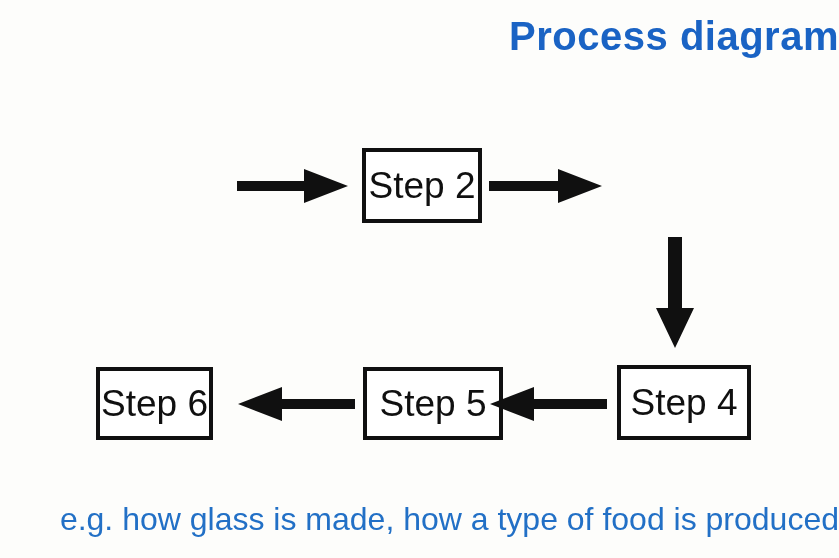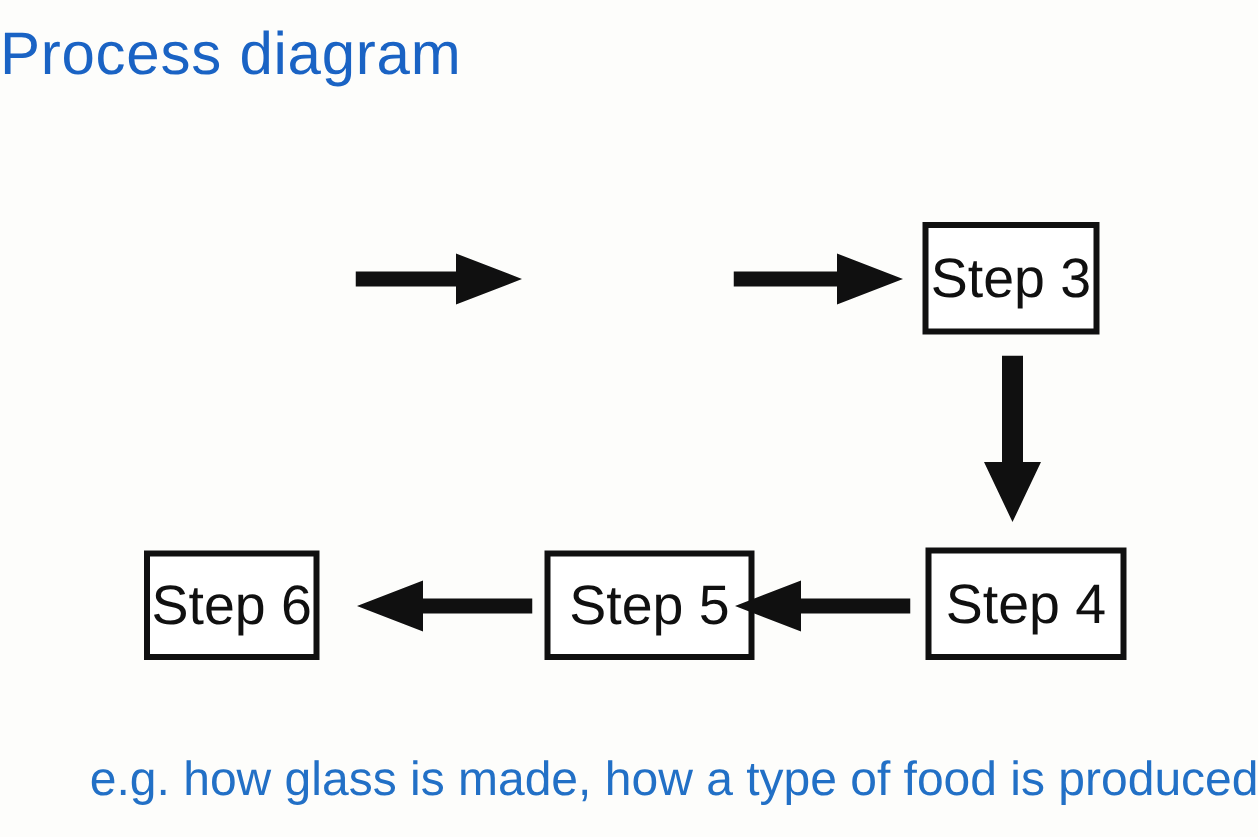--- a/index.html
+++ b/index.html
@@ -17,23 +17,23 @@
     height: 558px;
     background: var(--background);
     font-family: "Liberation Sans", "DejaVu Sans", sans-serif;
     overflow: hidden;
   }
   .title {
     position: absolute;
     top: 14px;
     left: 0;
     width: 100%;
-    text-align: left;
+    text-align: right;
     font-size: 40px;
-    font-weight: normal;
+    font-weight: bold;
     letter-spacing: 0.5px;
     color: var(--title);
   }
   .step-box {
     position: absolute;
     background: var(--boxfill);
     border: 4px solid var(--ink);
     display: flex;
     align-items: center;
     justify-content: center;
@@ -65,22 +65,22 @@
     white-space: nowrap;
   }
 </style>
 </head>
 <body>
 
 <div class="stage">
 
   <div class="title">Process diagram</div>
 
-  <div class="step-box s3">
-    <span>Step 3</span>
+  <div class="step-box s2">
+    <span>Step 2</span>
   </div>
 
   <div class="step-box s4">
     <span>Step 4</span>
   </div>
   <div class="step-box s5">
     <span>Step 5</span>
   </div>
   <div class="step-box s6">
     <span>Step 6</span>

